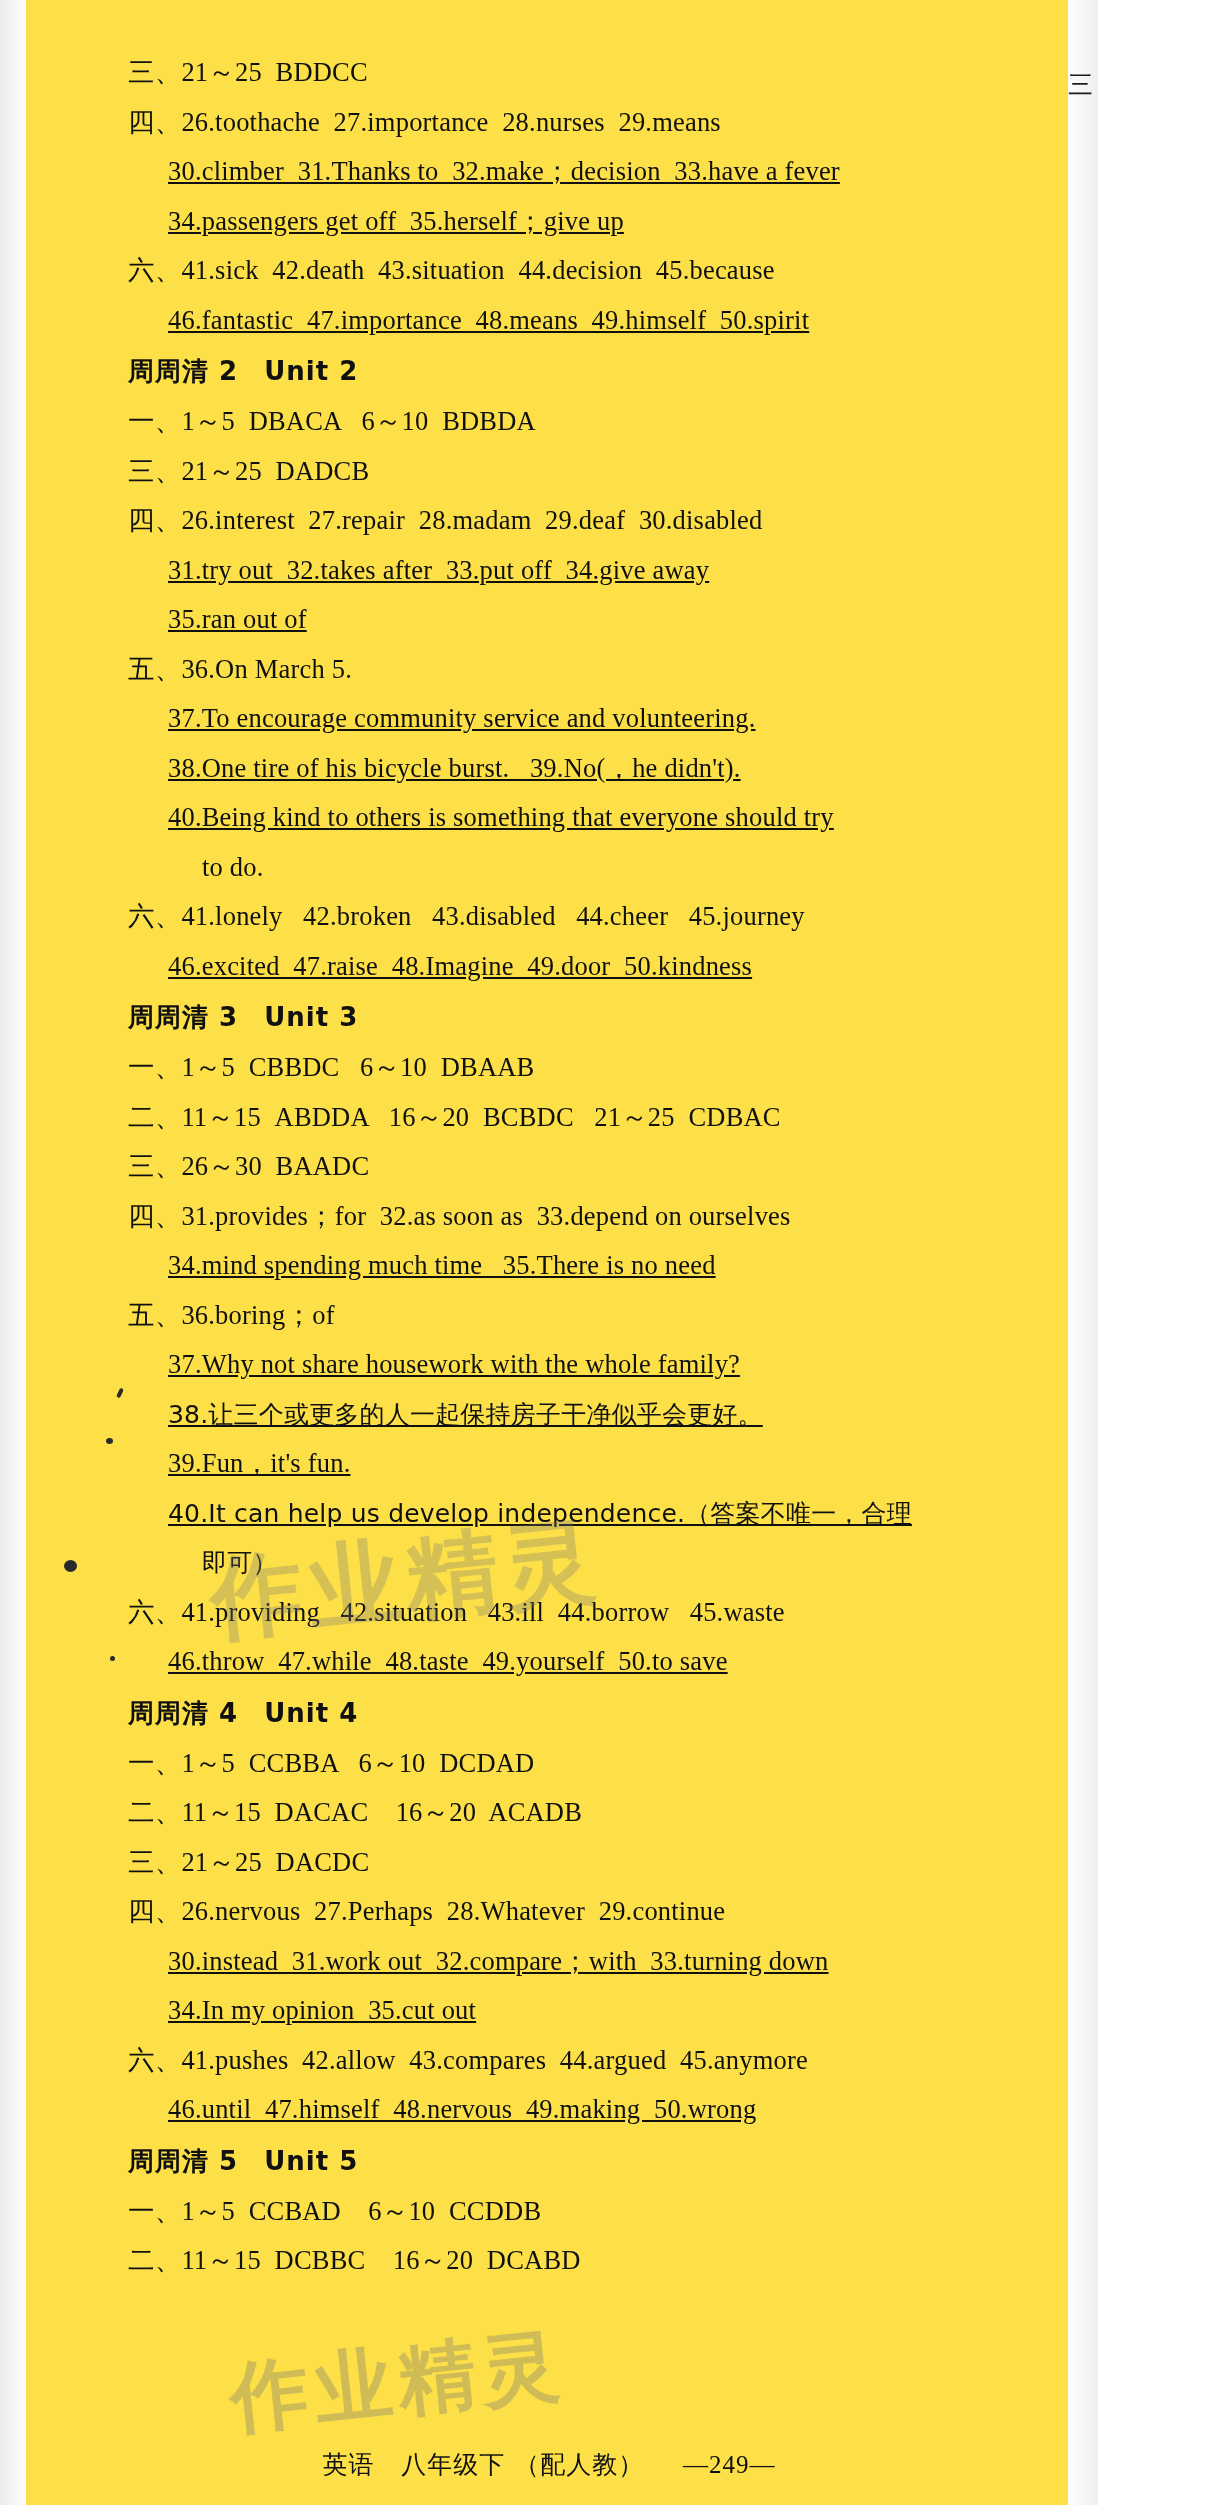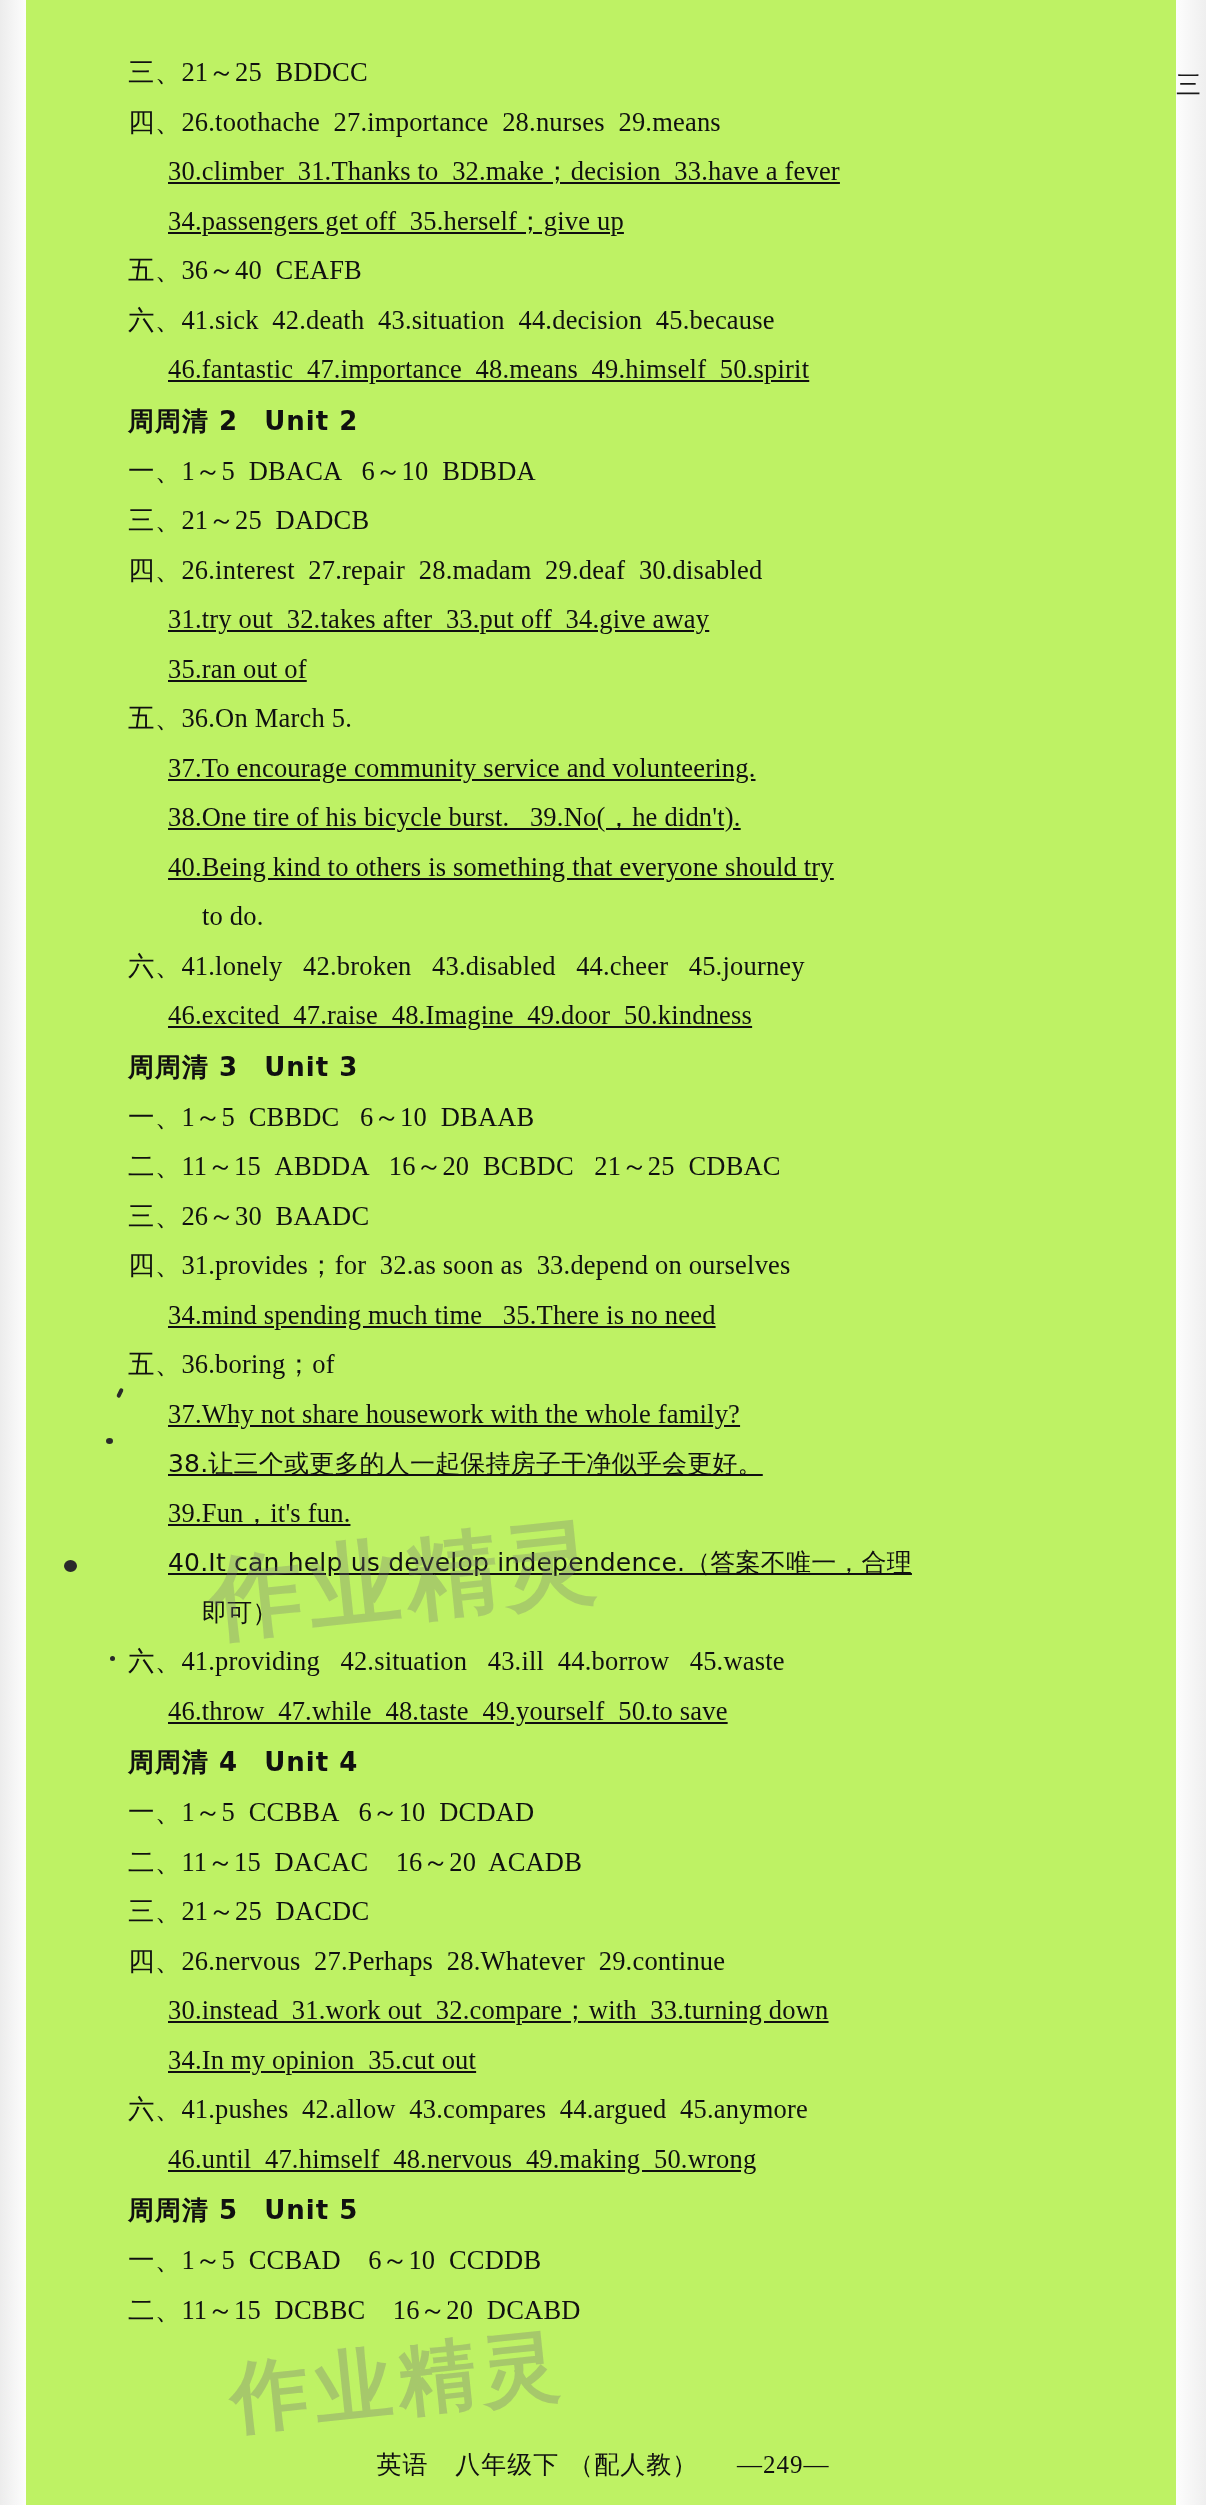--- a/index.html
+++ b/index.html
@@ -2,23 +2,23 @@
 <html><head>
 <meta charset="utf-8">
 <style>
   html, body {
     margin: 0;
     padding: 0;
     background: #ffffff;
   }
   .page {
     position: relative;
-    width: 1206px;
+    width: 1098px;
     height: 2505px;
-    background: #bef264;
+    background: #fde047;
     overflow: hidden;
     font-family: "Liberation Serif", serif;
     color: #101010;
   }
   
   .scan-left-edge {
     position: absolute;
     left: 0; top: 0;
     width: 26px; height: 100%;
     background: linear-gradient(to right, #ececec, #fdfdfd);
@@ -143,21 +143,20 @@
 
   <div class="scan-left-edge"></div>
   <div class="scan-right-edge"></div>
 
   <div class="content">
 
     <div class="line">三、21～25  BDDCC</div>
     <div class="line">四、26.toothache  27.importance  28.nurses  29.means</div>
     <div class="line indent">30.climber  31.Thanks to  32.make；decision  33.have a fever</div>
     <div class="line indent">34.passengers get off  35.herself；give up</div>
-    <div class="line">五、36～40  CEAFB</div>
     <div class="line">六、41.sick  42.death  43.situation  44.decision  45.because</div>
     <div class="line indent">46.fantastic  47.importance  48.means  49.himself  50.spirit</div>
 
     <div class="section-head"><span>周周清 2</span><span class="sp"></span><span>Unit 2</span></div>
 
     <div class="line">一、1～5  DBACA   6～10  BDBDA</div>
     <div class="line">三、21～25  DADCB</div>
     <div class="line">四、26.interest  27.repair  28.madam  29.deaf  30.disabled</div>
     <div class="line indent">31.try out  32.takes after  33.put off  34.give away</div>
     <div class="line indent">35.ran out of</div>

